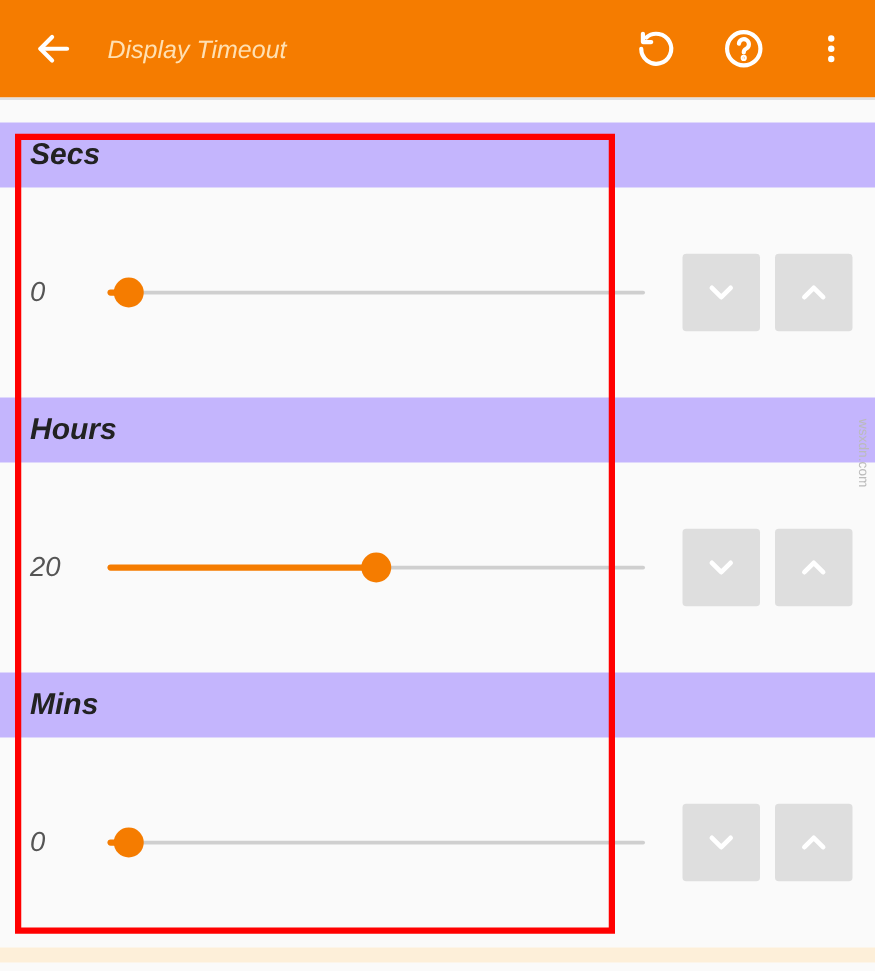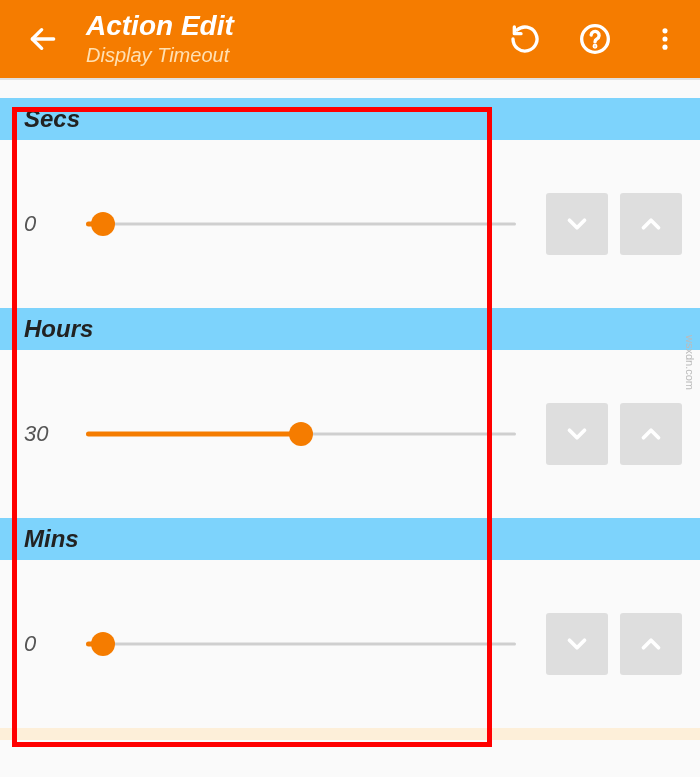--- a/index.html
+++ b/index.html
@@ -45,22 +45,22 @@
       width: 70px;
       height: 78px;
       display: flex;
       align-items: center;
       justify-content: center;
     }
     .header svg { display: block; }
     .divider { height: 2px; background: #e0e0e0; }
     .content { padding-top: 18px; }
     .section-label {
-      background: #7dd3fc;
-      height: 42px;
+      background: #c4b5fd;
+      height: 52px;
       padding-left: 24px;
       display: flex;
       align-items: center;
       font-size: 24px;
       font-weight: bold;
       font-style: italic;
       color: #222;
     }
     .row {
       height: 168px;
@@ -142,21 +142,20 @@
 <body>
 
 <div class="header">
   <div class="back-btn">
     <svg width="32" height="32" viewBox="0 0 24 24" fill="none" stroke="#fff" stroke-width="2.5" stroke-linecap="round" stroke-linejoin="round">
         <line x1="20" y1="12" x2="4" y2="12"></line>
         <polyline points="11 5 4 12 11 19"></polyline>
       </svg>
   </div>
   <div class="title-block">
-    <div class="title">Action Edit</div>
     <div class="subtitle">Display Timeout</div>
   </div>
   <div class="icon-btn">
     <svg width="32" height="32" viewBox="0 0 24 24" fill="none" stroke="#fff" stroke-width="2.5" stroke-linecap="round" stroke-linejoin="round">
         <path d="M3 12a9 9 0 1 0 3-6.7"></path>
         <polyline points="4 3 4 8 9 8"></polyline>
       </svg>
   </div>
   <div class="icon-btn">
     <svg width="32" height="32" viewBox="0 0 24 24" fill="none" stroke="#fff" stroke-width="2.5" stroke-linecap="round" stroke-linejoin="round">
@@ -194,21 +193,21 @@
       <div class="stepper">
         <svg width="30" height="30" viewBox="0 0 24 24" fill="none" stroke="#fff" stroke-width="3" stroke-linecap="round" stroke-linejoin="round">
             <polyline points="6 15 12 9 18 15"></polyline>
           </svg>
       </div>
     </div>
   </div>
 
   <div class="section-label">Hours</div>
   <div class="row">
-    <div class="value">30</div>
+    <div class="value">20</div>
     <div class="slider">
       <div class="track"></div>
       <div class="fill" style="width:50%"></div>
       <div class="thumb" style="left:50%"></div>
     </div>
     <div class="steppers">
       <div class="stepper">
         <svg width="30" height="30" viewBox="0 0 24 24" fill="none" stroke="#fff" stroke-width="3" stroke-linecap="round" stroke-linejoin="round">
             <polyline points="6 9 12 15 18 9"></polyline>
           </svg>

